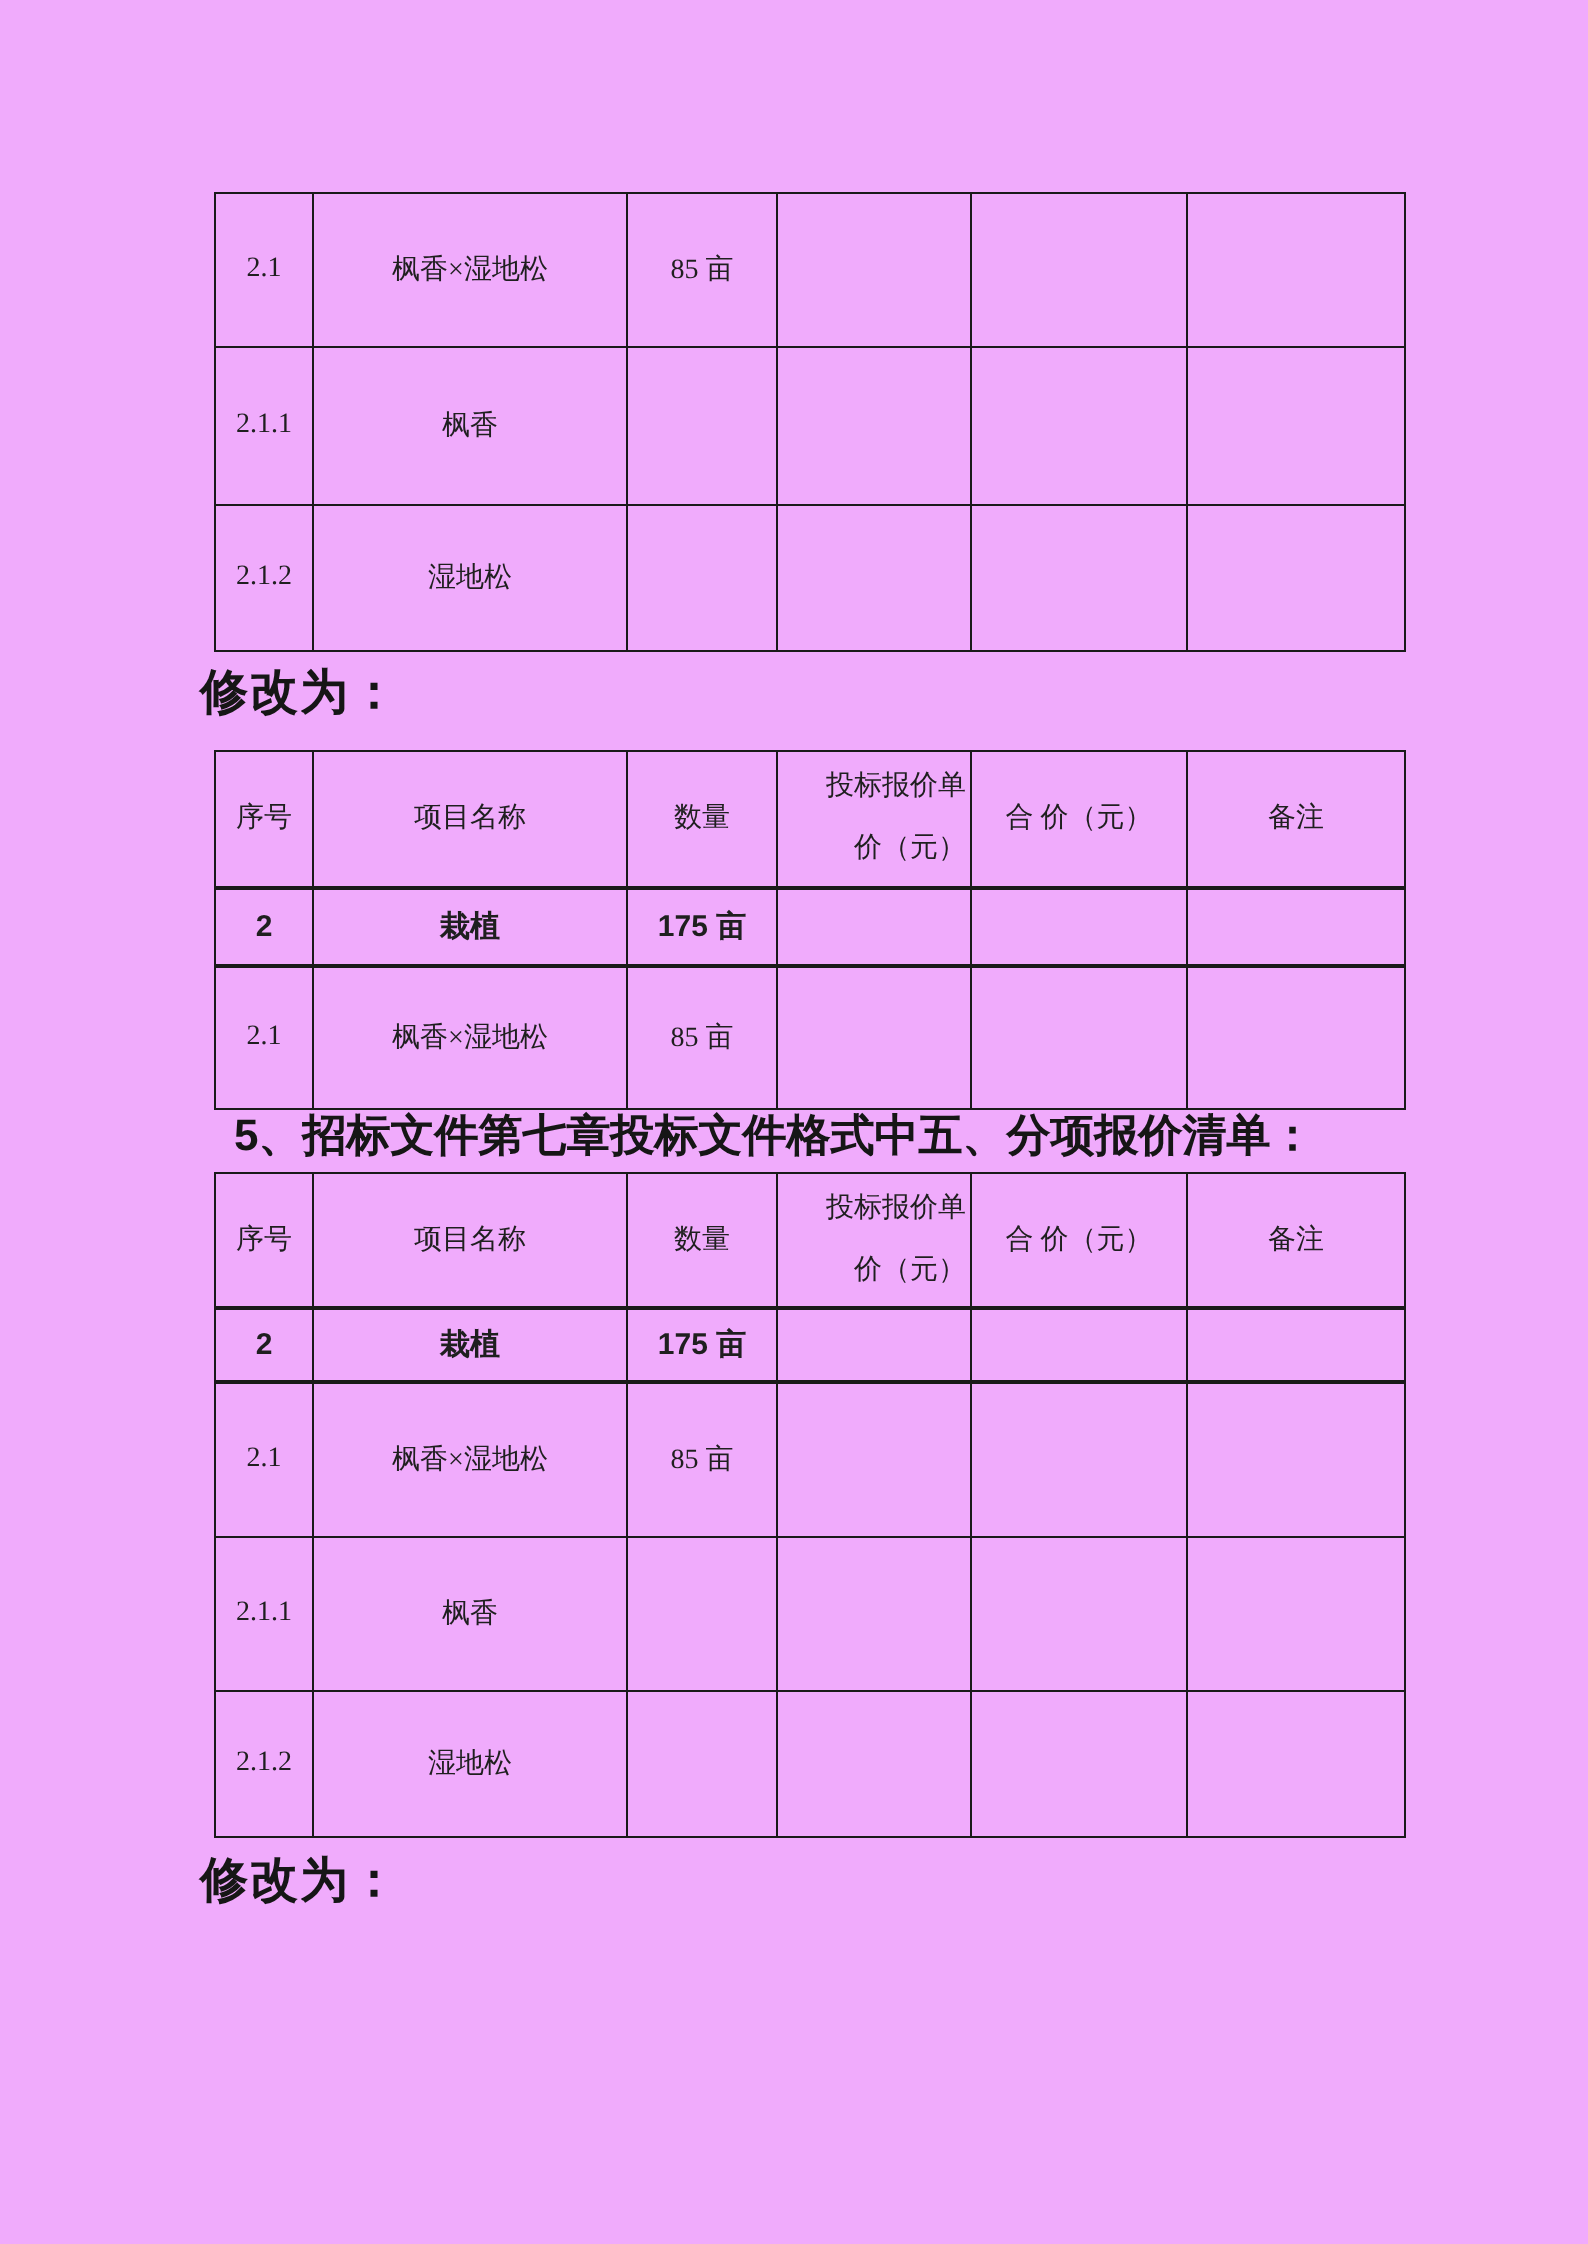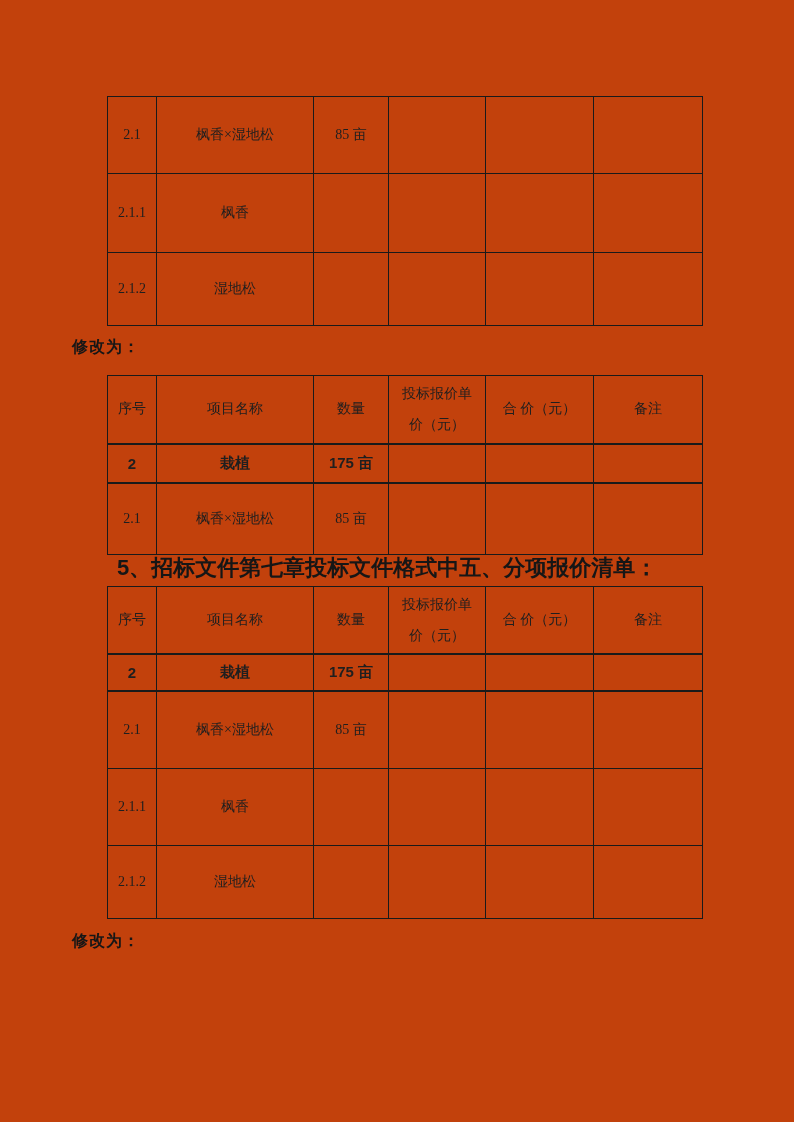--- a/index.html
+++ b/index.html
@@ -1,21 +1,21 @@
 <!DOCTYPE html>
 <html><head>
 <meta charset="utf-8">
 <style>
   * { margin:0; padding:0; box-sizing:border-box; }
   html,body { background:#e9e9e9; }
   .page {
     position:relative;
     width:794px; height:1122px;
     margin:0 auto;
-    background:#c2410c;
+    background:#f0abfc;
     font-family:"Liberation Serif", serif;
     color:#1f1f1f;
     overflow:hidden;
   }
   table.doc-tbl {
     position:absolute;
     left:107px;
     border-collapse:collapse;
     table-layout:fixed;
     width:595px;
@@ -34,34 +34,34 @@
   #t1 { top:96px; }
   #t2 { top:375px; }
   #t3 { top:586px; }
   
   .hdr th { border-bottom:2px solid #1a1a1a; }
   .hdr .hdr-qty {
     font-family:"Liberation Sans", sans-serif;
     font-weight:normal;
     font-size:14px;
   }
-  .hdr-2line span { display:block; line-height:31px; }
+  .hdr-2line span { display:block; line-height:31px;text-align:right; }
   
   .row-bold td {
     font-family:"Liberation Sans", sans-serif;
     font-weight:bold;
     font-size:15px;
     border-bottom:2px solid #1a1a1a;
   }
   .modify-label {
     position:absolute;
-    left:72px;
+    left:100px;
     font-family:"Liberation Sans", sans-serif;
     font-weight:bold;
-    font-size:16px;
+    font-size:24px;
     line-height:28px;
     color:#161616;
     letter-spacing:1px;
   }
   #modify-1 { top:333px; }
   #modify-2 { top:927px; }
   .section-heading {
     position:absolute;
     left:117px;
     top:555px;

